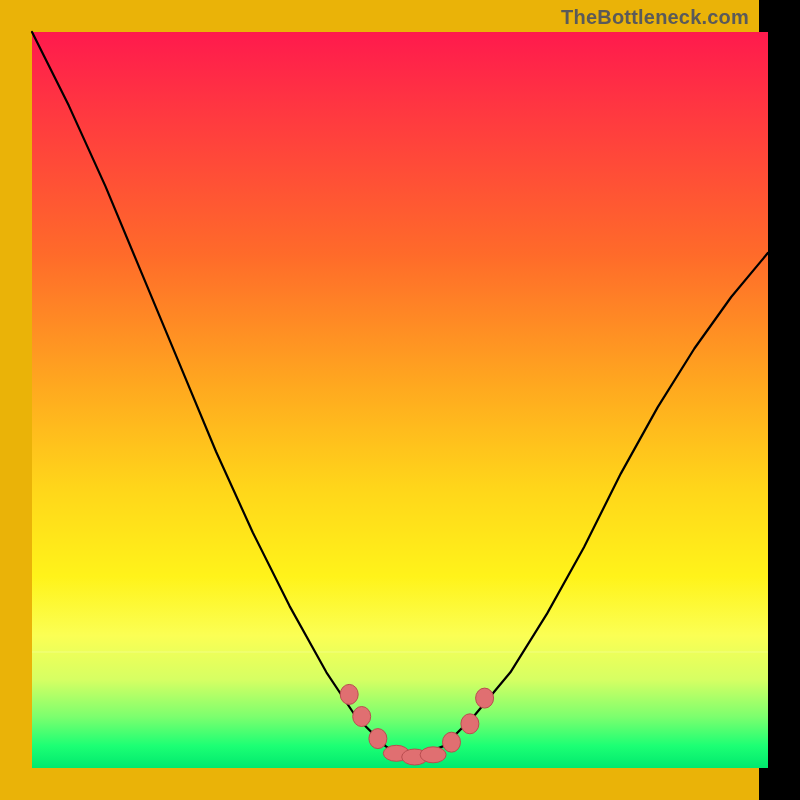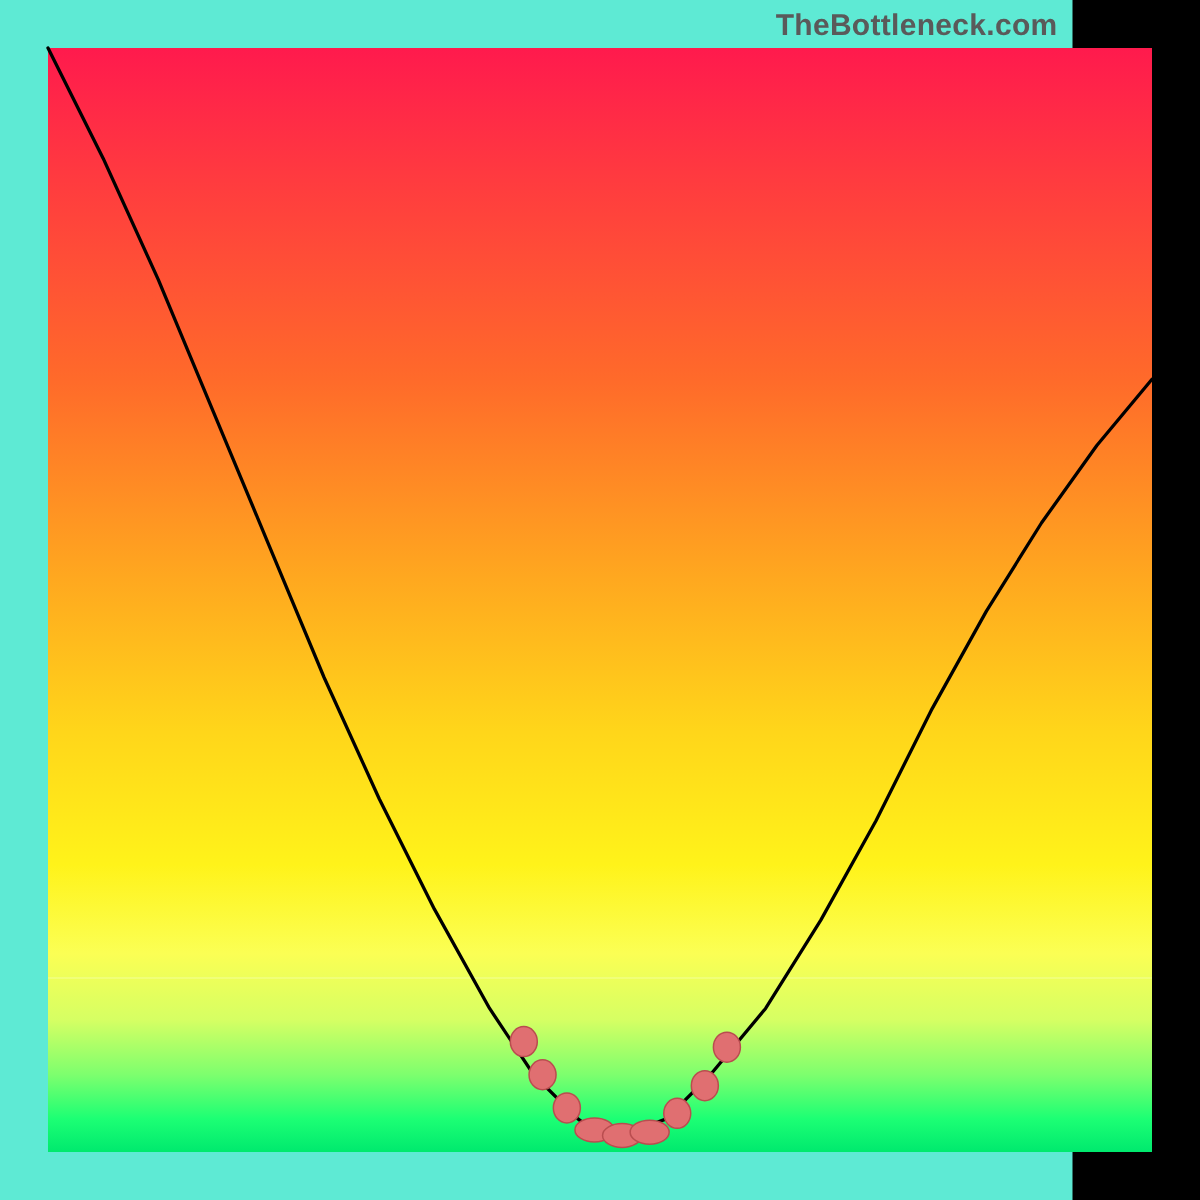--- a/index.html
+++ b/index.html
@@ -10,21 +10,22 @@
     background: #000;
     overflow: hidden;
     font-family: Arial, Helvetica, sans-serif;
   }
   .frame {
     position: absolute;
     left: 0;
     top: 0;
     width: 715px;
     height: 800px;
-    background: #5eead4;
+    background: #eab308;
+    padding-left: 44px;
   }
   .plot {
     position: absolute;
     left: 32px;
     top: 32px;
     width: 736px;
     height: 736px;
     
     background: linear-gradient(
       to bottom,

